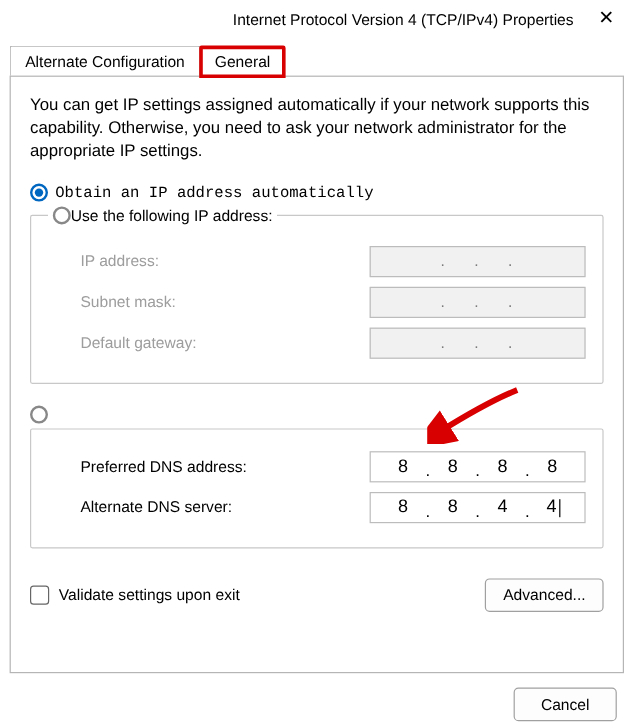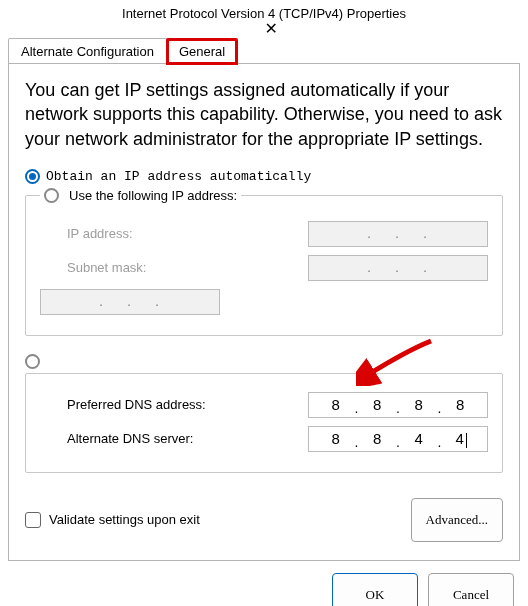--- a/index.html
+++ b/index.html
@@ -9,24 +9,23 @@
     font-size: 13px;
     background: #fff;
     color: #000;
     width: 528px;
     height: 606px;
     overflow: hidden;
   }
   .titlebar {
     display: flex;
     align-items: center;
-    justify-content: space-between;
+    justify-content: flex-end;
     padding: 6px 10px 6px 10px;
     height: 32px;
-    flex-direction: column;
   }
   .titlebar .title { font-size: 13px; }
   .titlebar .close {
     font-size: 16px;
     line-height: 1;
     width: 40px;
     text-align: right;
     padding-right: 6px;
     cursor: pointer;
   }
@@ -58,21 +57,21 @@
   .tab-body {
     border: 1px solid #b5b5b5;
     margin: -1px 8px 0 8px;
     padding: 14px 16px 18px 16px;
     position: relative;
     z-index: 1;
     background: #fff;
     height: 498px;
   }
   .intro {
-    font-size: 18px;
+    font-size: 14px;
     line-height: 1.35;
     margin-bottom: 18px;
   }
   .radio-row {
     display: flex;
     align-items: center;
     gap: 6px;
     margin: 4px 0;
     font-size: 13px;
     cursor: pointer;
@@ -99,21 +98,21 @@
     border-radius: 2px;
     margin: 0 0 18px 0;
     padding: 10px 14px 12px 14px;
     position: relative;
   }
   fieldset.group > legend {
     padding: 0 4px;
     font-size: 13px;
     display: flex;
     align-items: center;
-    gap: 10px;
+    gap: 0;
   }
   fieldset.group > legend .radio { margin-left: 0; }
   .field-row {
     display: flex;
     align-items: center;
     justify-content: space-between;
     margin: 8px 0;
   }
   .field-label { font-size: 13px; margin-left: 27px; }
   .field-label.disabled { color: #9d9d9d; }
@@ -171,31 +170,30 @@
     gap: 8px;
     cursor: pointer;
   }
   .checkbox {
     width: 16px; height: 16px;
     border: 1px solid #666;
     border-radius: 3px;
   }
   .btn {
     min-width: 86px;
-    height: 44px;
+    height: 28px;
     border: 1px solid #a0a0a0;
     border-radius: 4px;
     background: #fdfdfd;
     font-size: 13px;
     display: inline-flex;
     align-items: center;
     justify-content: center;
     cursor: pointer;
     padding: 0 14px;
-    font-family: Liberation Serif, serif;
   }
   .btn.primary { border-color: #0067c0; }
   .footer-btns {
     display: flex;
     justify-content: flex-end;
     gap: 10px;
     padding: 12px 14px 0 0;
   }
   .arrow {
     position: absolute;
@@ -232,20 +230,21 @@
 
     <div class="field-row">
       <span class="field-label disabled">IP address:</span>
       <div class="ip-input">.&nbsp;&nbsp;&nbsp;&nbsp;.&nbsp;&nbsp;&nbsp;&nbsp;.</div>
     </div>
     <div class="field-row">
       <span class="field-label disabled">Subnet mask:</span>
       <div class="ip-input">.&nbsp;&nbsp;&nbsp;&nbsp;.&nbsp;&nbsp;&nbsp;&nbsp;.</div>
     </div>
     <div class="field-row">
+      <span class="field-label disabled">Default gateway:</span>
       <div class="ip-input">.&nbsp;&nbsp;&nbsp;&nbsp;.&nbsp;&nbsp;&nbsp;&nbsp;.</div>
     </div>
   </fieldset>
 
   <div class="radio-row" style="margin-top:2px;">
     <span class="radio"></span>
   </div>
 
   <fieldset class="group" style="position:relative;">
 
@@ -288,15 +287,14 @@
     <div class="check-row">
       <span class="checkbox"></span>
       <span>Validate settings upon exit</span>
     </div>
     <div class="btn">Advanced...</div>
   </div>
 
 </div>
 
 <div class="footer-btns">
-  <div class="btn primary">OK</div>
   <div class="btn">Cancel</div>
 </div>
 
 </body></html>

